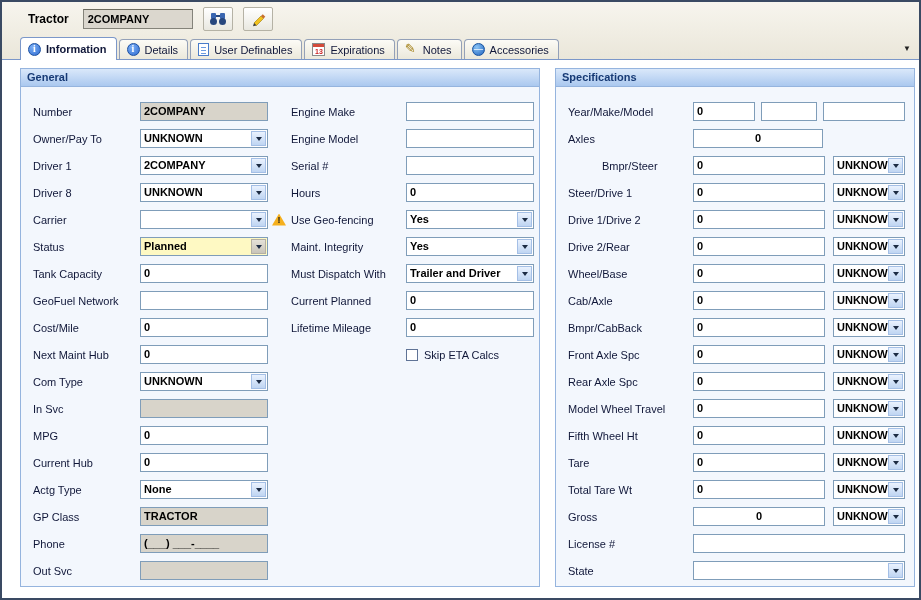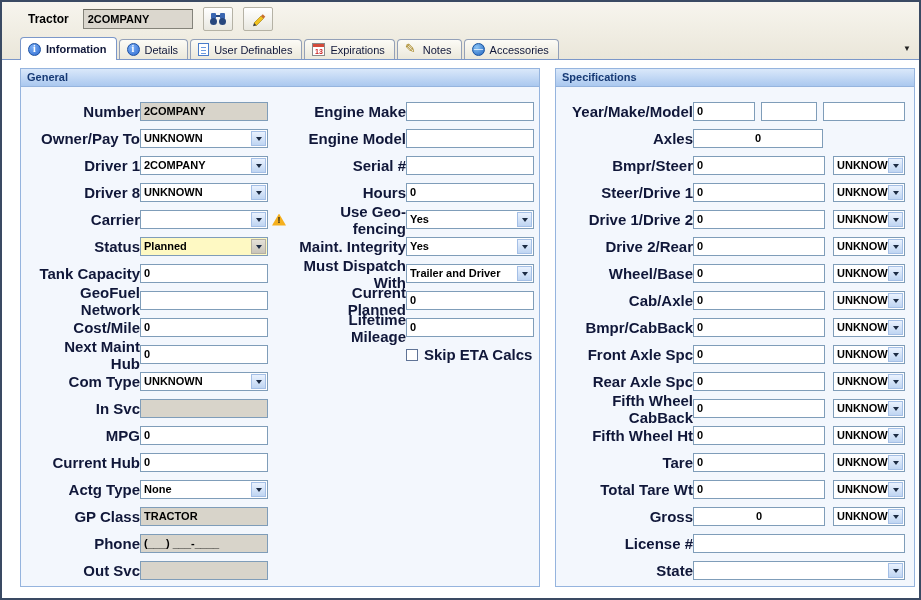--- a/index.html
+++ b/index.html
@@ -66,21 +66,21 @@
                      padding:2px 0 0 6px; border-bottom:1px solid #95b4de; }
   #general { left:18px; top:8px; width:520px; height:519px; }
   #specs   { left:553px; top:8px; width:360px; height:519px; }
 
   .fcol { position:absolute; top:29px; }
   #gcol1 { left:12px; }
   #gcol2 { left:270px; }
   #scol  { left:12px; }
 
   .frow { display:flex; align-items:center; height:27px; position:relative; }
-  .flabel { font-size:15px; font-weight:bold; color:#101739; position:relative; flex:none;text-align:right; }
+  .flabel { font-size:11px; font-weight:normal; color:#101739; position:relative; flex:none; }
   .cb-label { margin-left:6px; }
 
   .input { height:19px; background:#fff; border:1px solid #7f9db9; flex:none;
            font-size:11px; font-weight:bold; color:#000; padding:2px 3px 0;
            overflow:hidden; white-space:nowrap; }
   .input.readonly { background:#d8d4ca; }
   .input.center { text-align:center; }
 
   .select { height:19px; background:#fff; border:1px solid #7f9db9; position:relative;
             flex:none; font-size:11px; font-weight:bold; color:#000; cursor:pointer; }
@@ -426,21 +426,21 @@
             <span class="flabel" style="width: 125px;"><span>Rear Axle Spc</span></span>
             <div class="input" style="width: 132px;">0</div>
             <div class="select ml8" style="width: 72px;">
               <span class="val">UNKNOW</span>
               <span class="dbtn">
                 <span class="arrow"></span>
               </span>
             </div>
           </div>
           <div class="frow">
-            <span class="flabel" style="width: 125px;"><span>Fifth Wheel CabBack</span></span>
+            <span class="flabel" style="width: 125px;"><span>Model Wheel Travel</span></span>
             <div class="input" style="width: 132px;">0</div>
             <div class="select ml8" style="width: 72px;">
               <span class="val">UNKNOW</span>
               <span class="dbtn">
                 <span class="arrow"></span>
               </span>
             </div>
           </div>
           <div class="frow">
             <span class="flabel" style="width: 125px;"><span>Fifth Wheel Ht</span></span>

